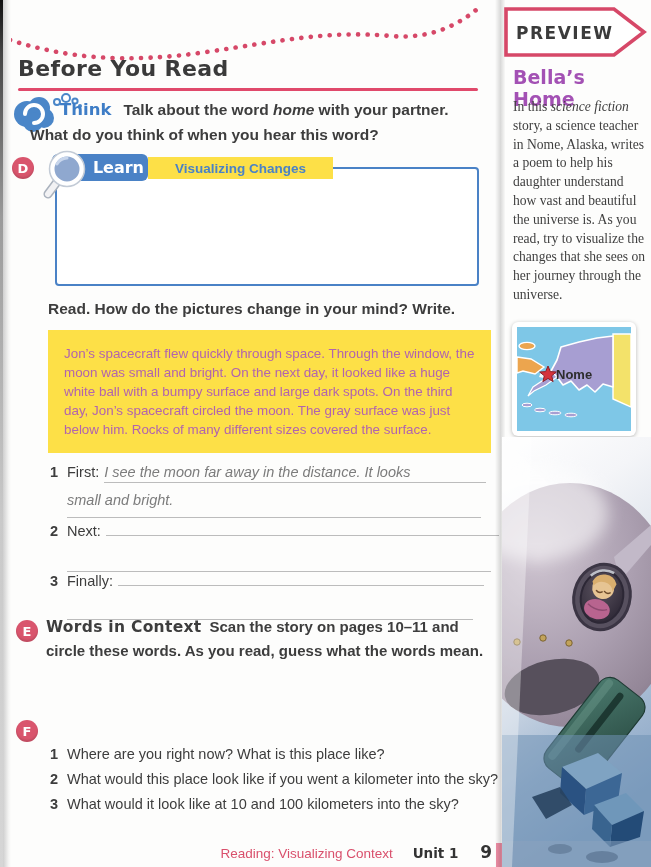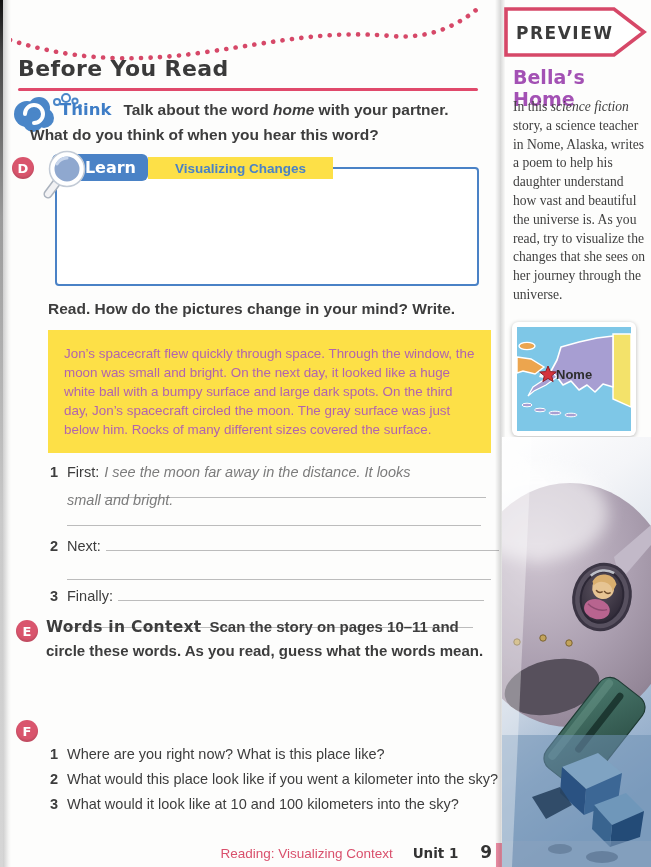--- a/index.html
+++ b/index.html
@@ -32,37 +32,37 @@
     font-family:"DejaVu Sans",sans-serif;box-shadow:inset 0 -2px 2px rgba(0,0,0,.12);}
   .badge-d{left:12px;top:157px;}
   .badge-e{left:16px;top:620px;}
   .badge-f{left:16px;top:720px;}
 
   .learn-box{position:absolute;left:55px;top:167px;width:420px;height:115px;
     border:2px solid #4a82c6;border-radius:4px;background:#fff;}
   .learn-strip{position:absolute;left:148px;top:157px;width:185px;height:22px;background:#fde047;
     display:flex;align-items:center;justify-content:center;font-weight:bold;font-size:13.5px;color:#4a82c6;}
   .learn-pill{position:absolute;left:52px;top:154px;width:96px;height:27px;background:#4a82c6;
-    border-radius:6px;display:flex;align-items:center;justify-content:flex-end;padding-right:12px;box-sizing:border-box;
+    border-radius:6px;display:flex;align-items:center;justify-content:flex-end;padding-right:4px;box-sizing:border-box;
     color:#fff;font-family:"DejaVu Sans",sans-serif;font-weight:800;font-size:16px;}
   .magnifier{position:absolute;left:43px;top:148px;}
   .learn-body{position:absolute;left:70px;top:187px;width:392px;font-size:15px;line-height:21.5px;color:#424242;}
   .hl{color:#29abe2;font-weight:bold;}
 
   .read-prompt{position:absolute;left:48px;top:300px;font-size:15.5px;font-weight:bold;}
 
   .passage{position:absolute;left:48px;top:330px;width:411px;background:#fde047;
     padding:14px 16px;font-size:13.4px;line-height:19px;color:#b164ae;}
 
   .wline{position:absolute;left:50px;display:flex;align-items:baseline;font-size:14.5px;}
   .wnum{width:17px;font-weight:bold;flex:none;}
   .wlabel{margin-right:5px;flex:none;}
-  .wans{flex:1;border-bottom:1.4px solid #bcbcbc;color:#7c7c7c;font-style:italic;padding-bottom:16px;min-height:17px;}
+  .wans{flex:1;border-bottom:1.4px solid #bcbcbc;color:#7c7c7c;font-style:italic;padding-bottom:1px;min-height:17px;}
   .wcont{position:absolute;left:67px;border-bottom:1.4px solid #bcbcbc;color:#7c7c7c;font-style:italic;
-    font-size:14.5px;padding-bottom:16px;min-height:17px;}
+    font-size:14.5px;padding-bottom:8px;min-height:17px;}
 
   .wic-line1{position:absolute;left:46px;top:618px;font-size:15px;}
   .wic-head{font-family:"DejaVu Sans",sans-serif;font-weight:800;font-size:15.5px;letter-spacing:.3px;margin-right:8px;}
   .wic-line1 .rest,.wic-line2{font-weight:bold;}
   .wic-line2{position:absolute;left:46px;top:642px;font-size:15px;}
   .word-box{position:absolute;left:152px;top:672px;width:216px;height:33px;border:2px solid #e2a24e;
     background:#fff;display:flex;align-items:center;justify-content:center;gap:19px;
     font-weight:bold;font-size:15px;color:#3a3a3a;}
 
   .f-head{position:absolute;left:46px;top:720px;font-size:15.5px;font-weight:bold;}

